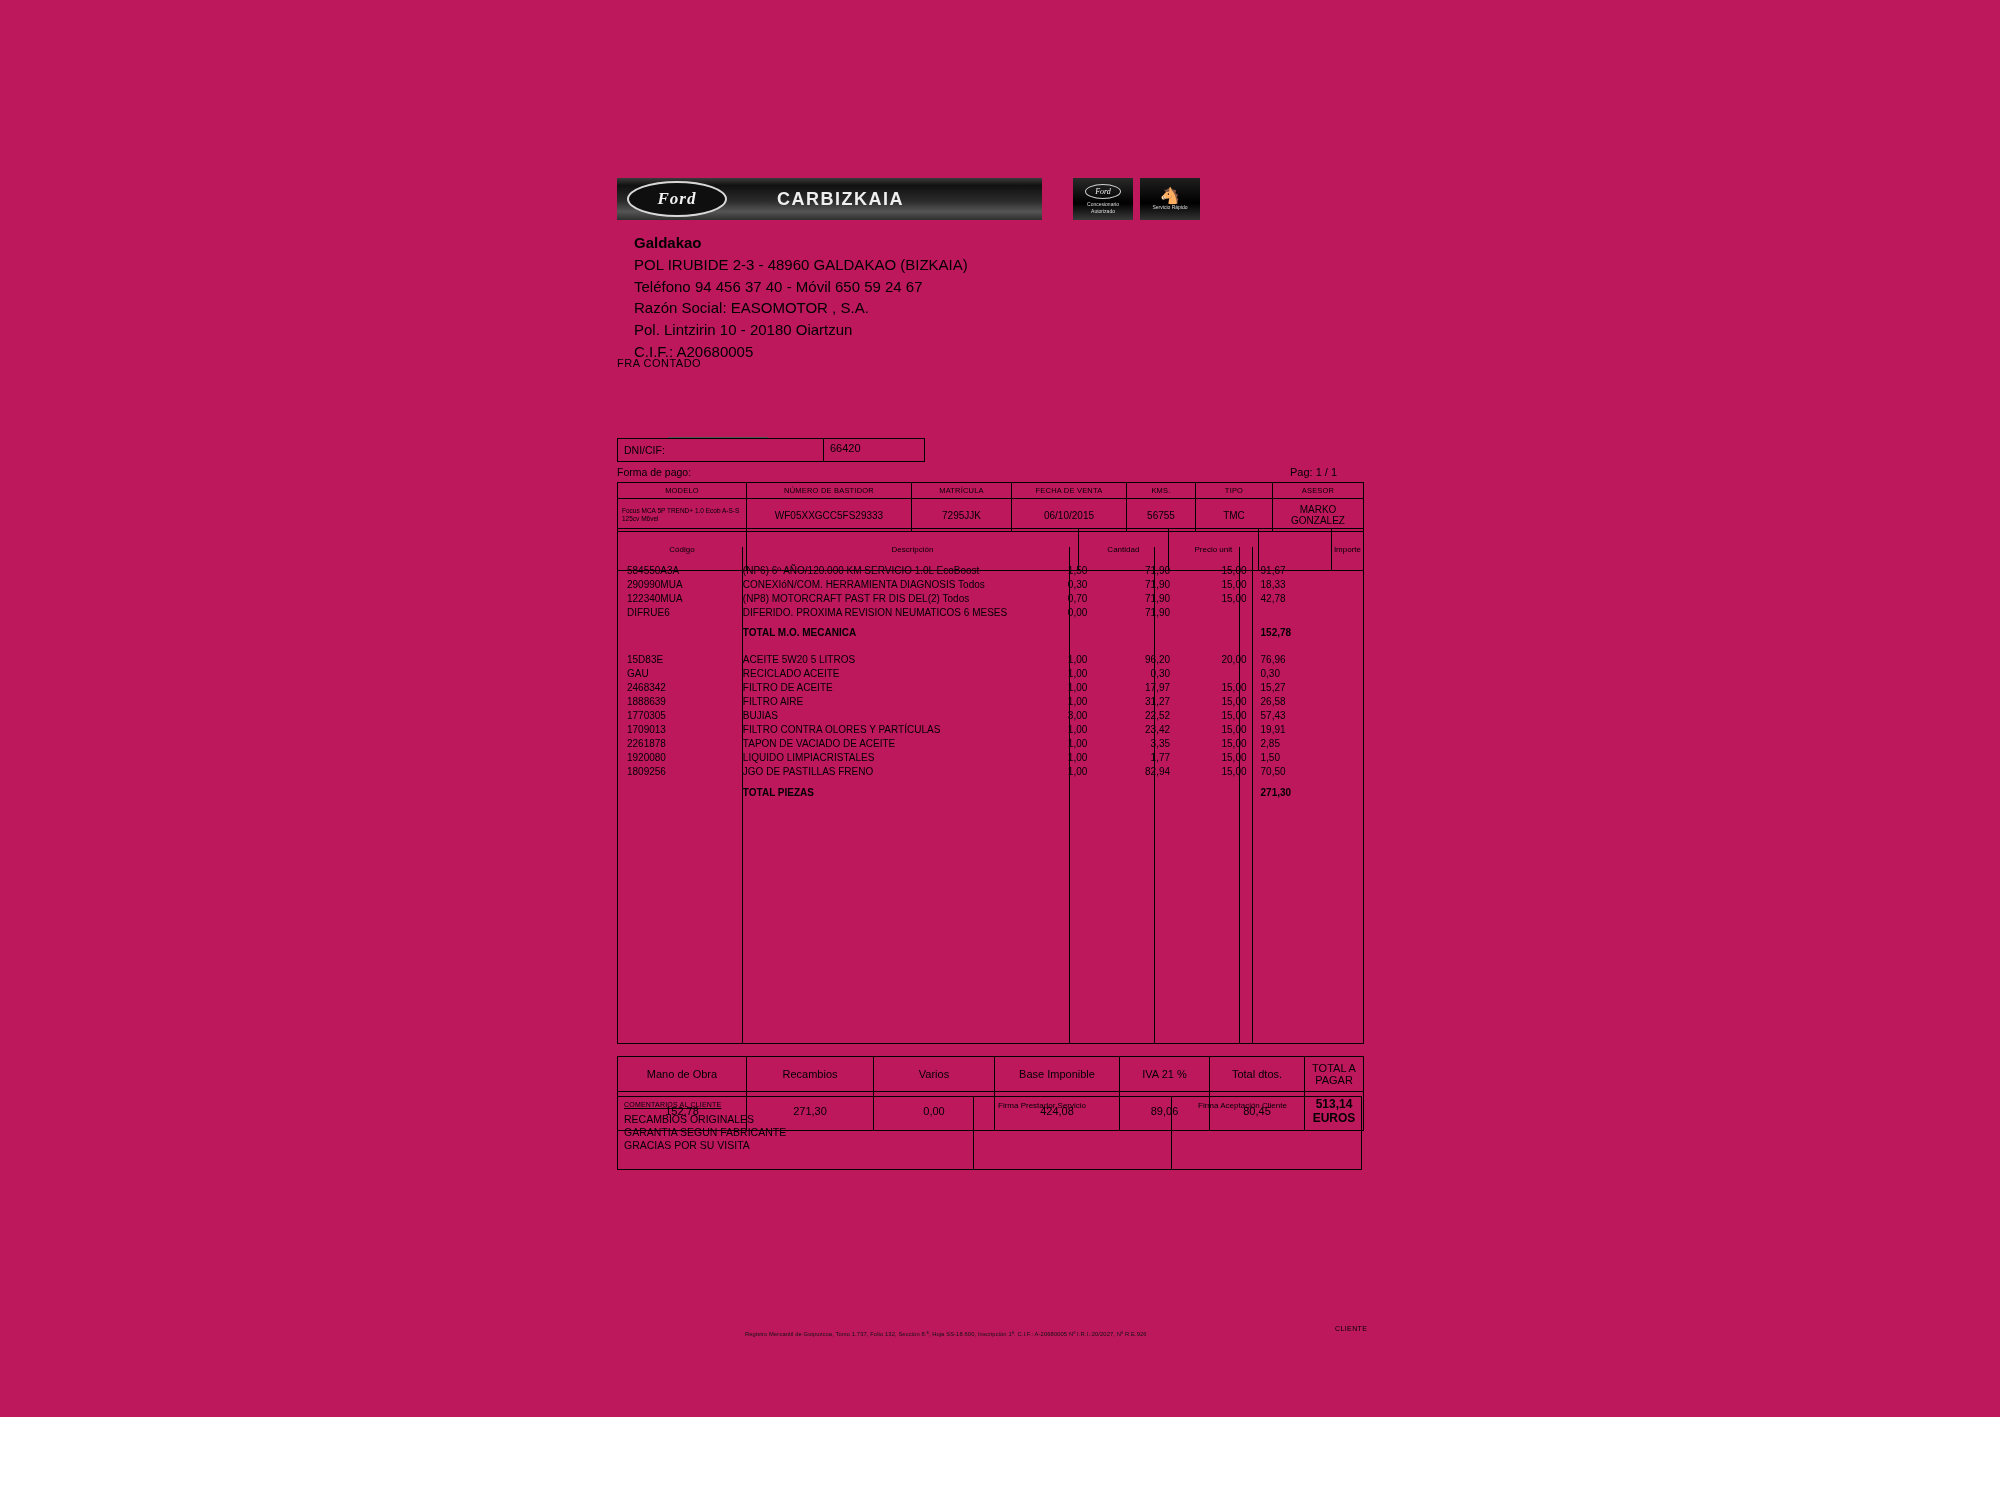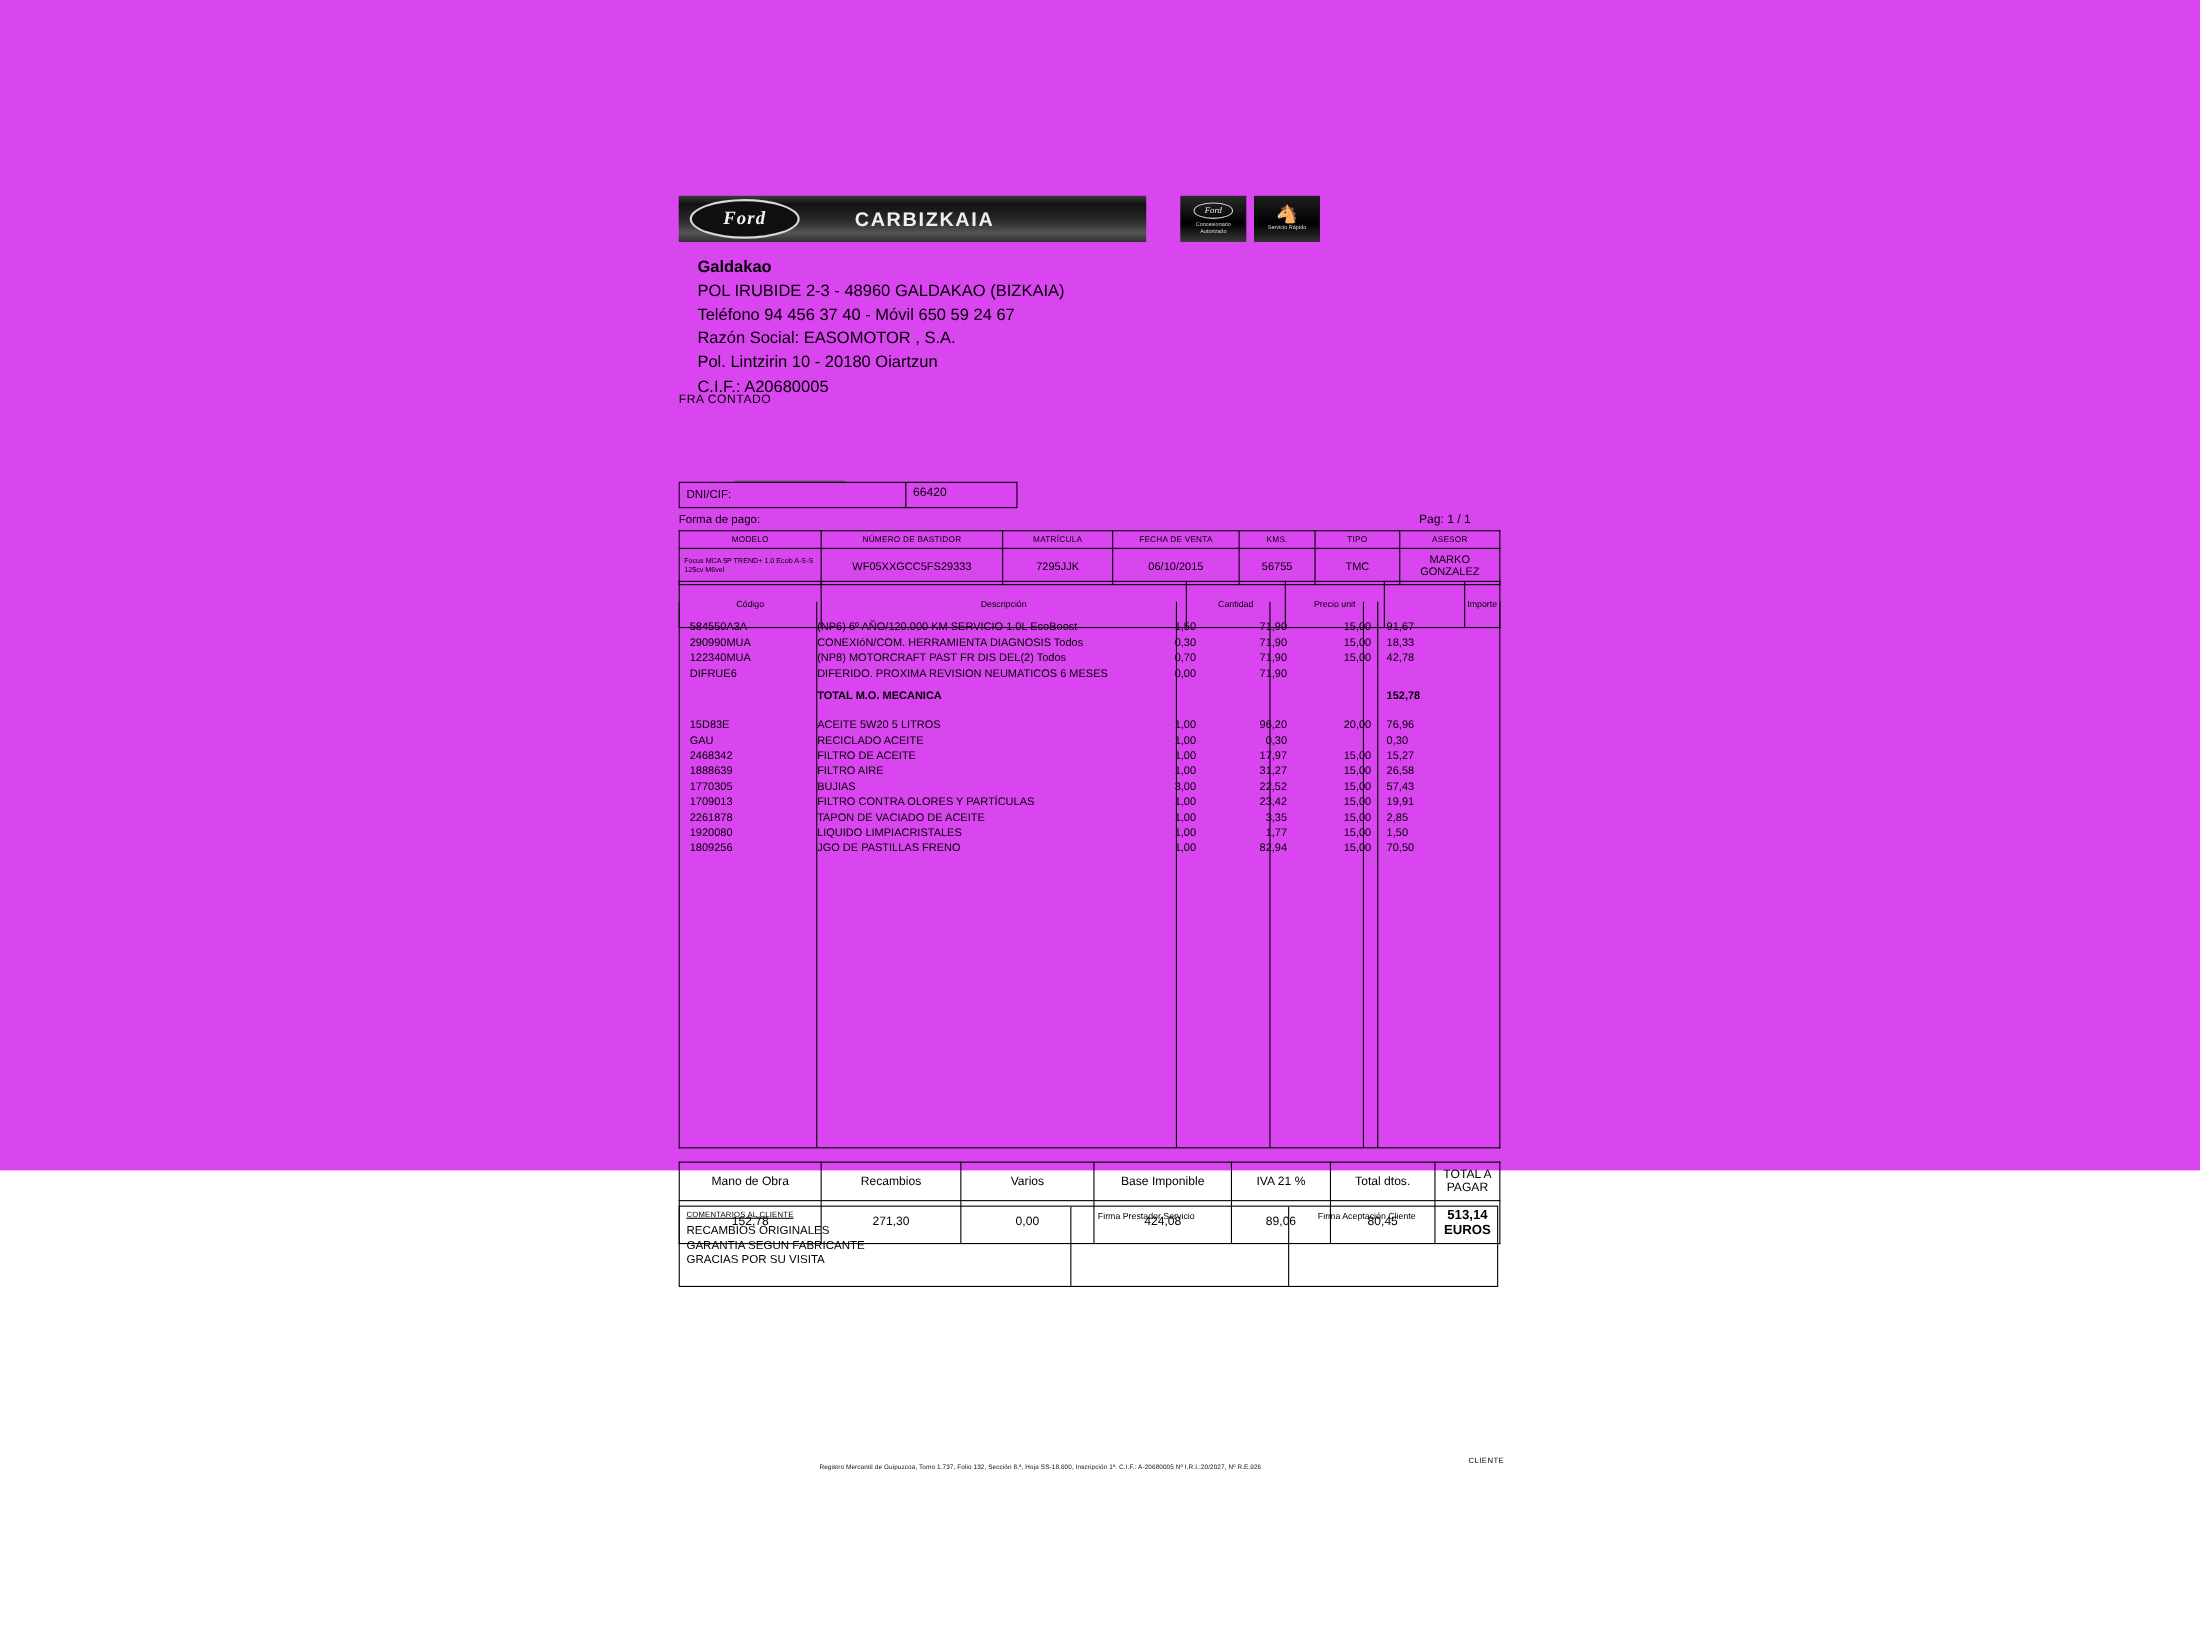--- a/index.html
+++ b/index.html
@@ -10,22 +10,22 @@
     height: 1500px;
     overflow: hidden;
   }
   body {
     font-family: "Liberation Sans", sans-serif;
     color: #000000;
   }
   .page {
     position: relative;
     width: 2000px;
-    height: 1064px;
-    background: #d946ef;
+    height: 1417px;
+    background: #be185d;
   }
   
   .hdr-band {
     position: absolute;
     left: 617px;
     top: 178px;
     width: 425px;
     height: 42px;
     background: linear-gradient(180deg,#3a3a3a 0%, #111 18%, #2b2b2b 55%, #555 80%, #2f2f2f 100%);
     display: flex;
@@ -423,20 +423,28 @@
           <td class="c-imp">1,50</td>
         </tr>
         <tr>
           <td class="c-code">1809256</td>
           <td class="c-desc">JGO DE PASTILLAS FRENO</td>
           <td class="c-qty">1,00</td>
           <td class="c-pu">82,94</td>
           <td class="c-dto">15,00</td>
           <td class="c-imp">70,50</td>
         </tr>
+        <tr class="total-row">
+          <td class="c-code"></td>
+          <td class="c-desc">TOTAL PIEZAS</td>
+          <td class="c-qty"></td>
+          <td class="c-pu"></td>
+          <td class="c-dto"></td>
+          <td class="c-imp">271,30</td>
+        </tr>
       </tbody>
     </table>
   </div>
 
   <table class="tot">
     <tbody>
         <tr>
       <th style="width:124px">Mano de Obra</th>
       <th style="width:122px">Recambios</th>
       <th style="width:116px">Varios</th>

